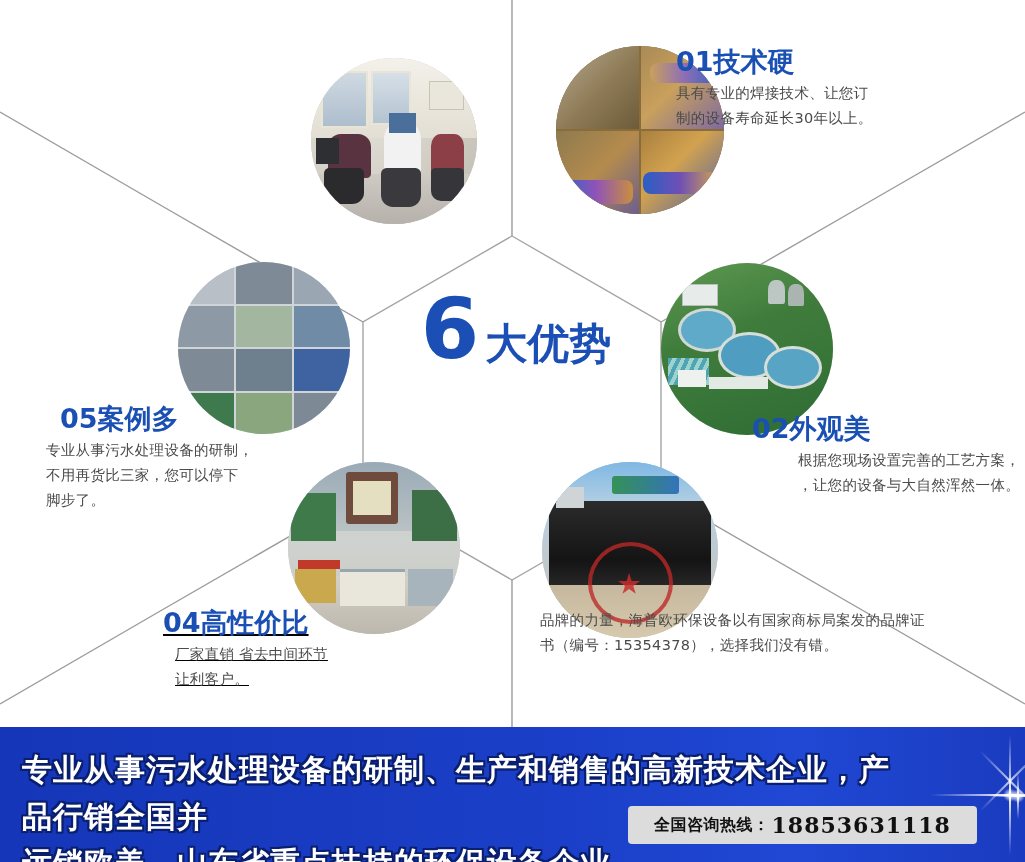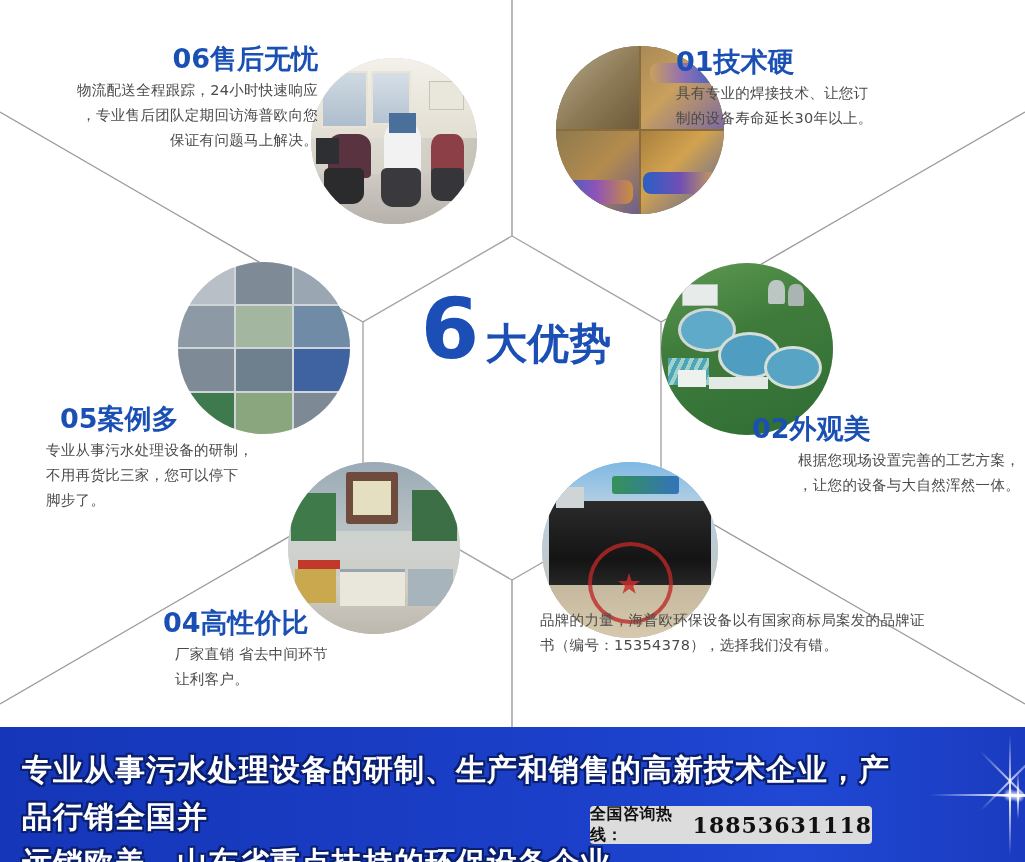--- a/index.html
+++ b/index.html
@@ -67,21 +67,21 @@
 
   #banner-text{
     position:absolute;left:22px;top:20px;width:880px;
     color:#fff;font-size:30px;font-weight:bold;line-height:1.55;
     letter-spacing:1px;
     text-shadow:
       -2px 0 0 #0a1f6e, 2px 0 0 #0a1f6e, 0 -2px 0 #0a1f6e, 0 2px 0 #0a1f6e,
       -2px -2px 0 #0a1f6e, 2px -2px 0 #0a1f6e, -2px 2px 0 #0a1f6e, 2px 2px 0 #0a1f6e;
   }
   #hotline{
-    position:absolute;left:590px;top:806px;width:282px;height:38px;
+    position:absolute;left:628px;top:806px;width:349px;height:38px;
     background:#dcdcdc;border-radius:4px;
     display:flex;align-items:center;justify-content:center;
     color:#111;font-size:20px;font-weight:bold;letter-spacing:.5px;
     font-family:"DejaVu Serif","Liberation Serif",serif;
   }
   #hotline .lbl{font-family:"DejaVu Sans","Liberation Sans",sans-serif;font-size:16px;font-weight:bold;}
   #hotline .num{font-size:22px;margin-left:2px;letter-spacing:1px;}
 </style>
 </head>
 <body>
@@ -199,28 +199,20 @@
       <div style="position:absolute;left:43%;bottom:24%;width:13%;height:13%;background:rgba(200,45,45,.85);
            clip-path:polygon(50% 0%,61% 35%,98% 35%,68% 57%,79% 91%,50% 70%,21% 91%,32% 57%,2% 35%,39% 35%);"></div>
     </div>
   </div>
 
   <div class="center-wrap">
     <span class="center-num">6</span>
     <span class="center-txt">大优势</span>
   </div>
 
-  <div class="feat ta-r" style="left:18px;top:44px;width:300px;">
-    <h3>06售后无忧</h3>
-    <p>
-      <span>物流配送全程跟踪，24小时快速响应</span><br>
-      <span>，专业售后团队定期回访海普欧向您</span><br>
-      <span>保证有问题马上解决。</span>
-    </p>
-  </div>
 
   <div class="feat ta-l" style="left:676px;top:47px;width:330px;">
     <h3>01技术硬</h3>
     <p>
       <span>具有专业的焊接技术、让您订</span><br>
       <span>制的设备寿命延长30年以上。</span>
     </p>
   </div>
 
   <div class="feat ta-l" style="left:46px;top:404px;width:290px;">
@@ -233,21 +225,21 @@
   </div>
 
   <div class="feat ta-r" style="left:700px;top:414px;width:320px;">
     <h3 style="text-align:left;margin-left:52px;">02外观美</h3>
     <p>
       <span>根据您现场设置完善的工艺方案，</span><br>
       <span>，让您的设备与大自然浑然一体。</span>
     </p>
   </div>
 
-  <div class="feat ta-l" style="left:163px;top:608px;width:300px;">
+  <div class="feat ta-l" style="left:163px;top:608px;width:300px;text-decoration:underline;">
     <h3>04高性价比</h3>
     <p style="margin-left:12px;">
       <span>厂家直销 省去中间环节</span><br>
       <span>让利客户。</span>
     </p>
   </div>
 
   <div class="feat ta-l" style="left:540px;top:604px;width:470px;">
     <p>
       <span>品牌的力量，海普欧环保设备以有国家商标局案发的品牌证</span><br>

